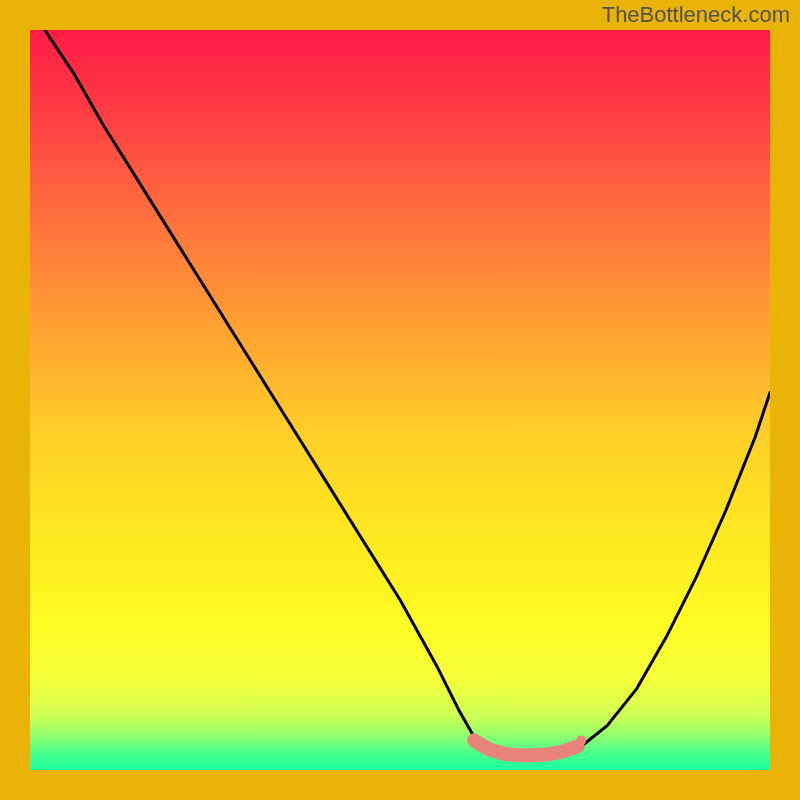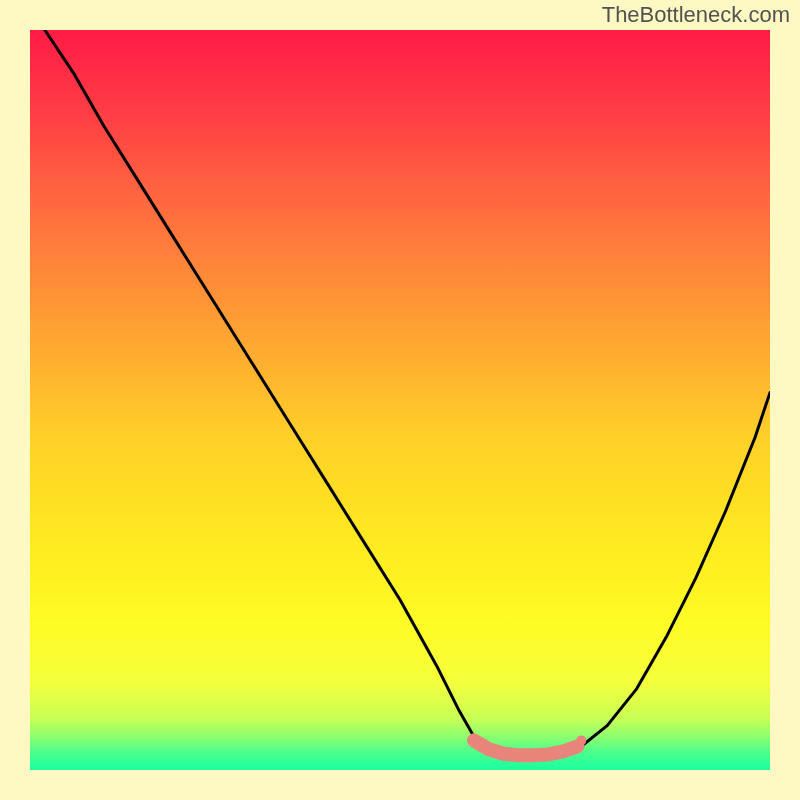--- a/index.html
+++ b/index.html
@@ -8,21 +8,21 @@
     width: 800px;
     height: 800px;
     background: #000;
     font-family: Arial, Helvetica, sans-serif;
     overflow: hidden;
   }
   .frame {
     position: relative;
     width: 800px;
     height: 800px;
-    background: #fef9c3;
+    background: #eab308;
   }
   .watermark {
     position: absolute;
     top: 2px;
     right: 10px;
     color: #525252;
     font-size: 22px;
     font-weight: 500;
     font-family: Arial, sans-serif;
     z-index: 50;

